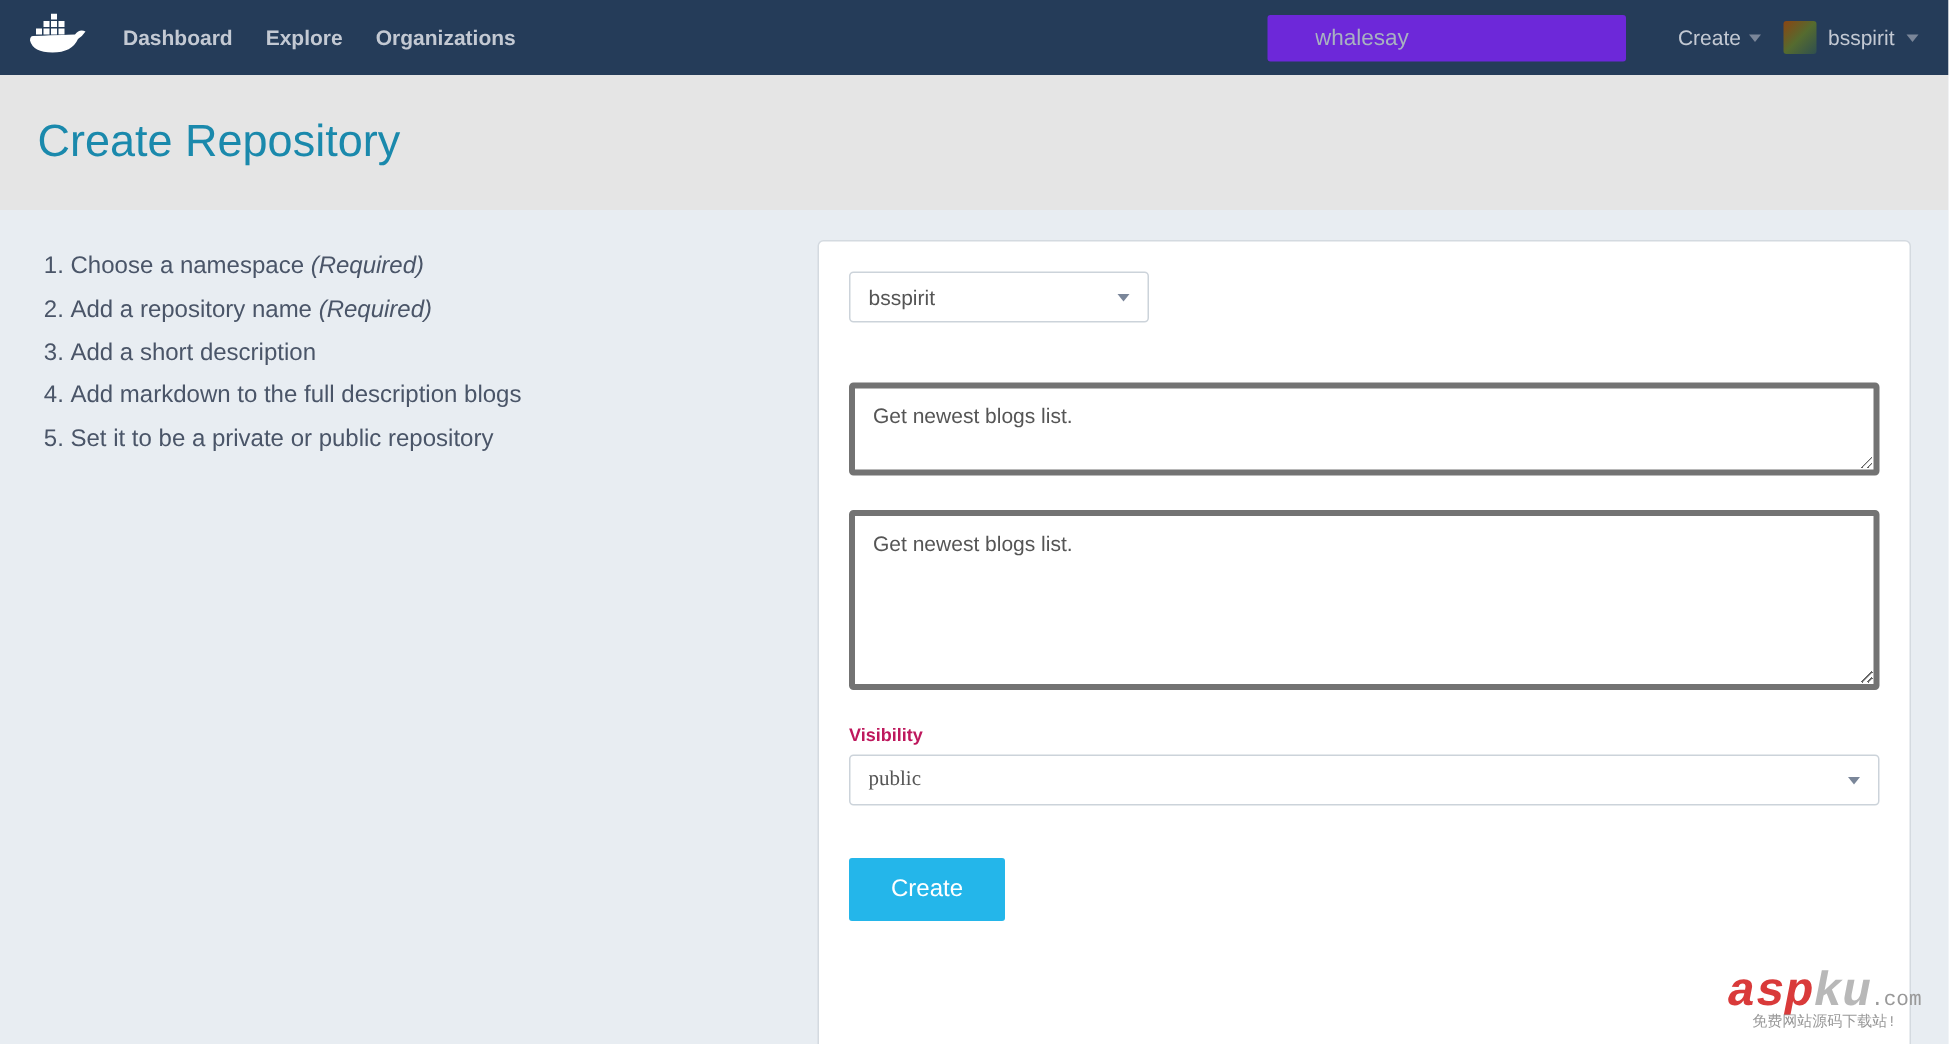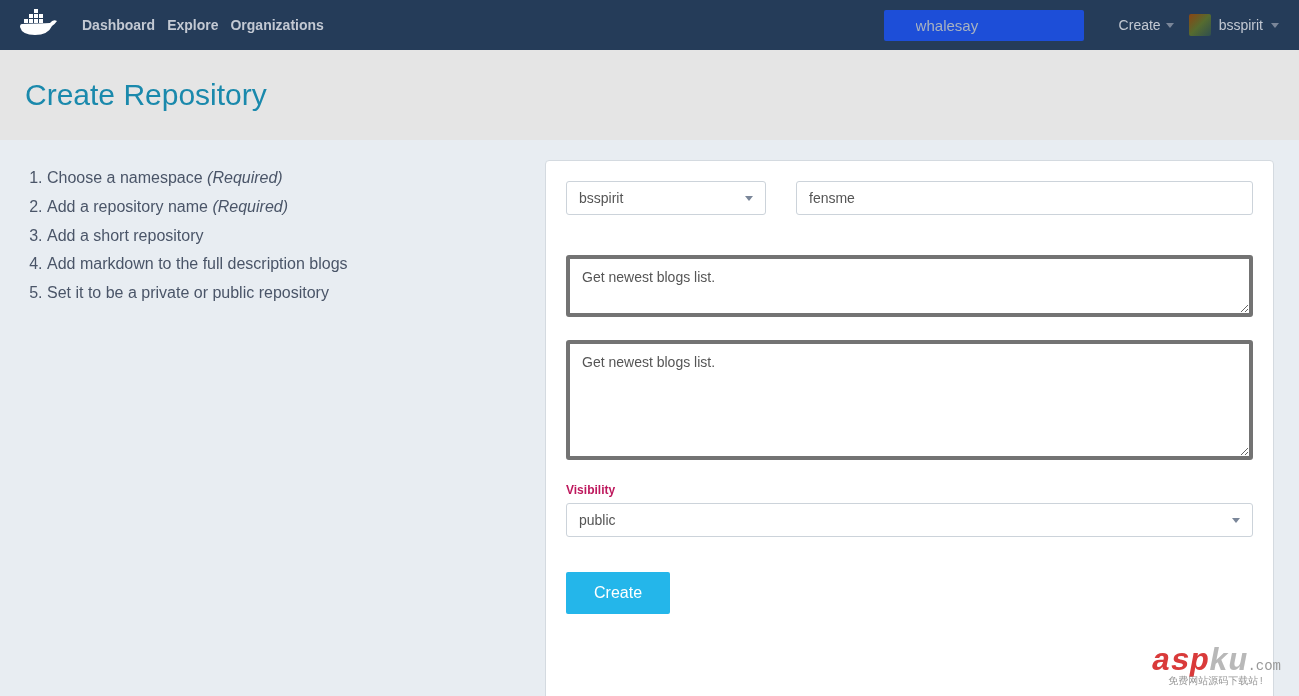--- a/index.html
+++ b/index.html
@@ -19,35 +19,35 @@
       display: flex;
       align-items: center;
       padding: 0 20px;
       color: #fff;
     }
     .logo {
       margin-right: 20px;
     }
     .nav-links {
       display: flex;
-      gap: 12px;
+      gap: 22px;
       flex: 1;
     }
     .nav-link {
       color: #c3c9d3;
       font-weight: 600;
       font-size: 14px;
       cursor: pointer;
     }
     .search-box {
-      background: #1d4ed8;
+      background: #6d28d9;
       border: none;
       color: #a8b2c0;
       padding: 7px 12px 7px 32px;
-      width: 200px;
+      width: 239px;
       font-size: 15px;
       border-radius: 2px;
       position: relative;
     }
     .search-wrap {
       position: relative;
       margin-right: 20px;
     }
     .search-icon {
       position: absolute;
@@ -188,20 +188,21 @@
       border: 1px solid #ccd3da;
       border-radius: 3px;
       font-size: 14px;
       color: #555;
       display: flex;
       justify-content: space-between;
       align-items: center;
       cursor: pointer;
       background: #fff;
       margin-bottom: 35px;
+      font-family: Liberation Serif, serif;
     }
     .create-btn {
       background: #24b6ea;
       color: #fff;
       border: none;
       padding: 12px 28px;
       font-size: 16px;
       border-radius: 2px;
       cursor: pointer;
     }
@@ -274,33 +275,32 @@
 
 <div class="page-header">
   <h1 class="page-title">Create Repository</h1>
 </div>
 
 <div class="main-area">
   <div class="steps-panel">
     <ol class="steps-list">
       <li><span>Choose a namespace </span><span class="required">(Required)</span></li>
       <li><span>Add a repository name </span><span class="required">(Required)</span></li>
-      <li><span>Add a short repository</span></li>
+      <li><span>Add a short description</span></li>
       <li><span>Add markdown to the full description blogs</span></li>
       <li><span>Set it to be a private or public repository</span></li>
     </ol>
   </div>
 
   <div class="form-panel">
     <div class="row-inputs">
       <div class="select-control">
         <span>bsspirit</span>
         <span class="caret-down"></span>
       </div>
-      <input class="text-input" type="text" value="fensme" style="">
     </div>
 
     <textarea class="textarea-control short-desc" style="">Get newest blogs list.</textarea>
 
     <textarea class="textarea-control full-desc" style="">Get newest blogs list.</textarea>
 
     <label class="field-label">Visibility</label>
     <div class="visibility-select">
       <span>public</span>
       <span class="caret-down"></span>

